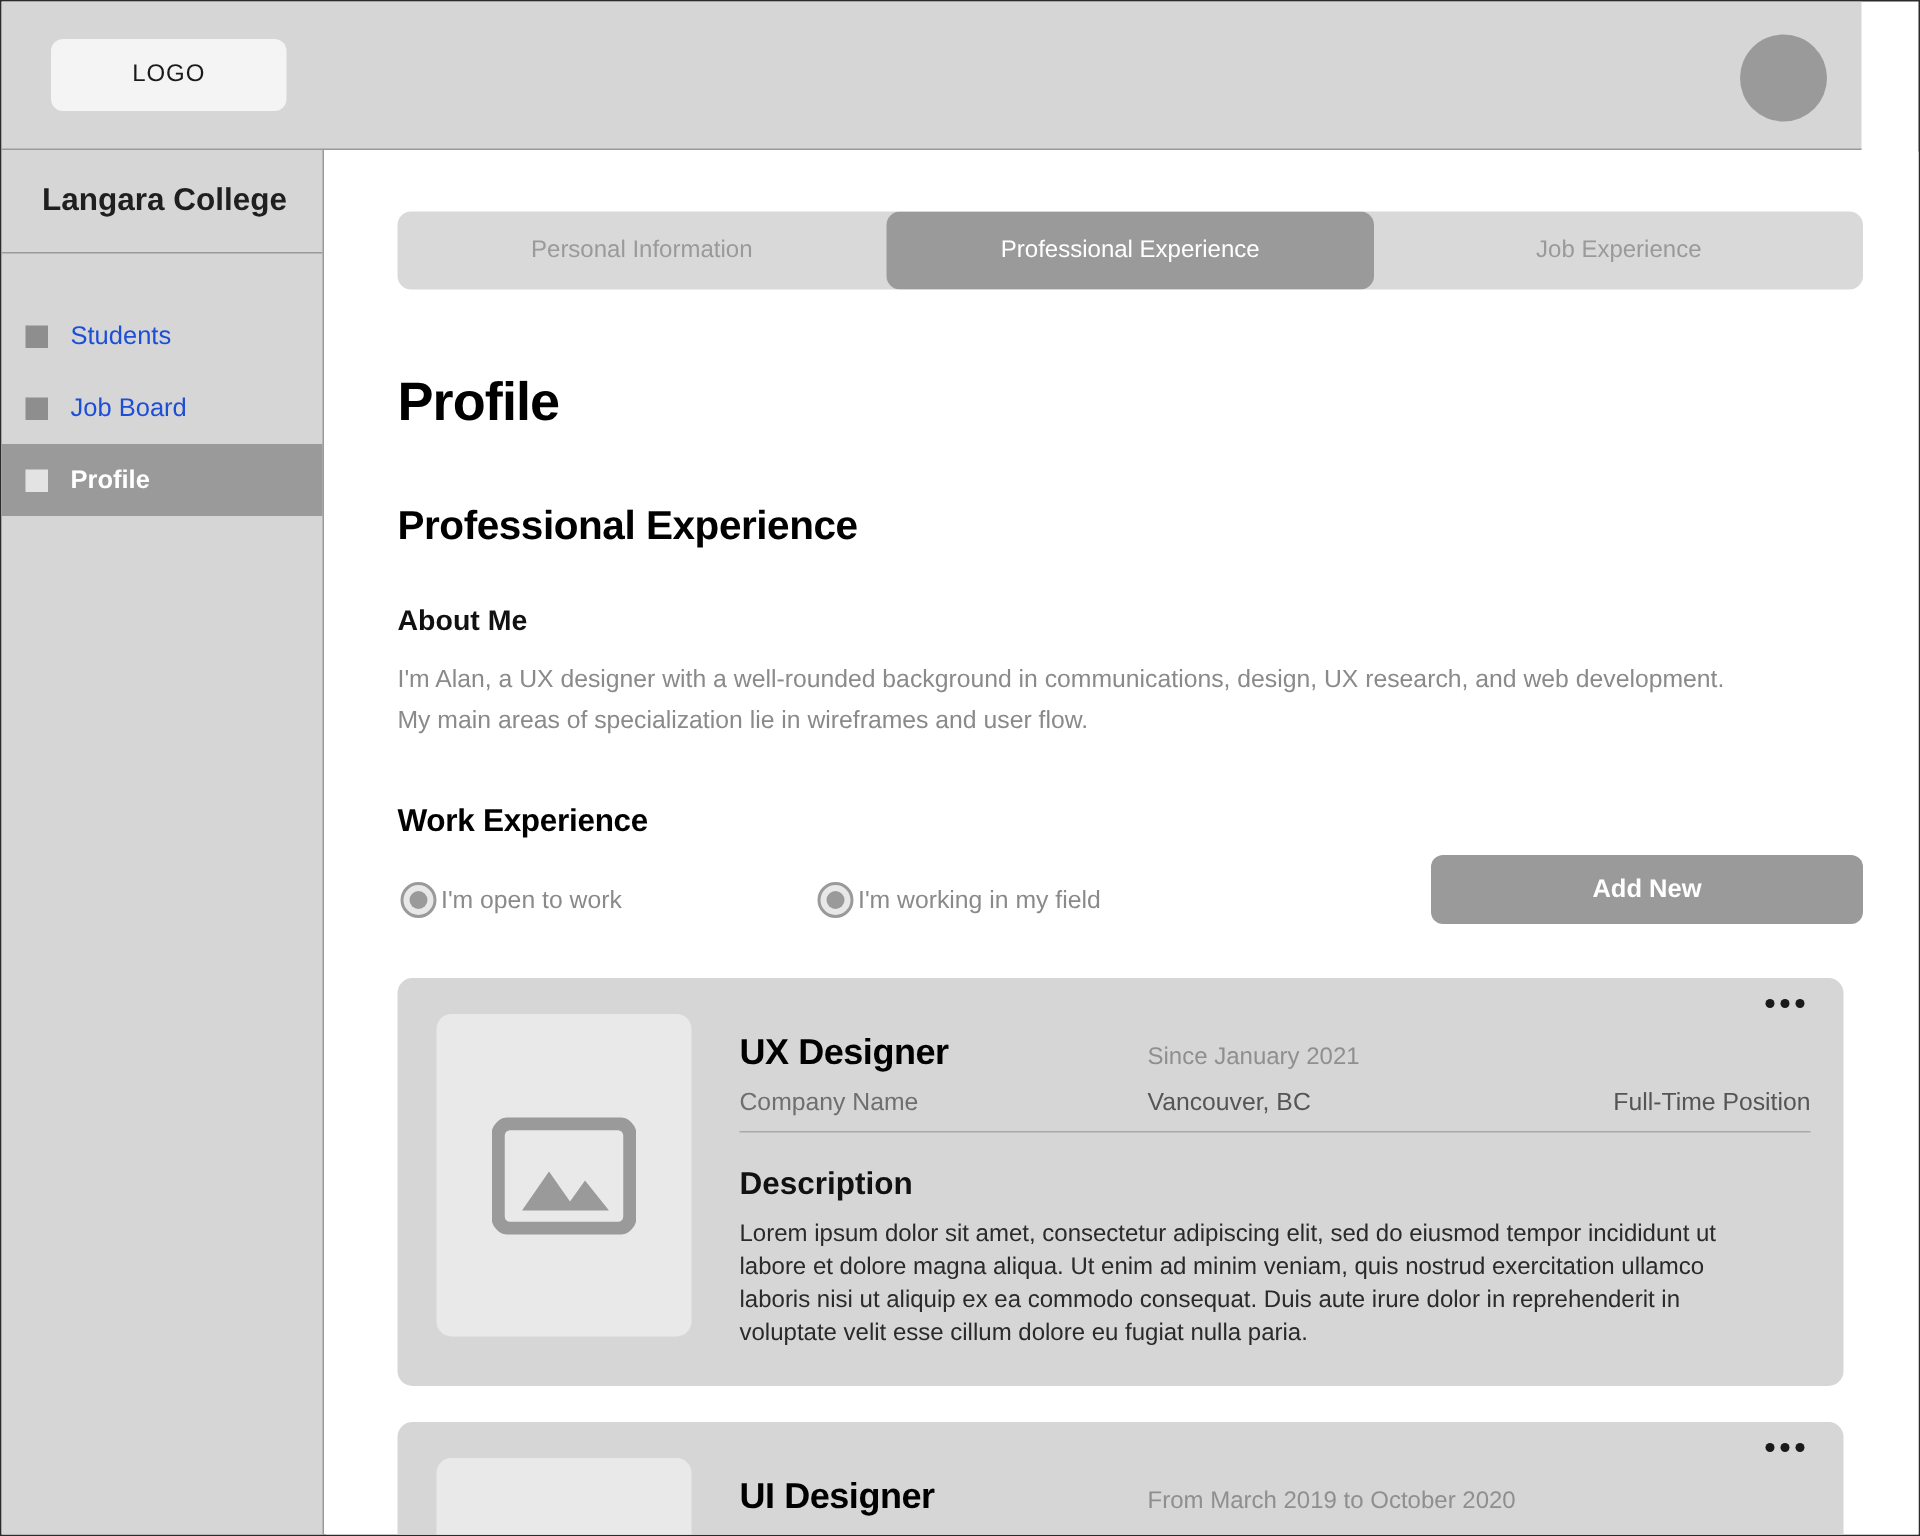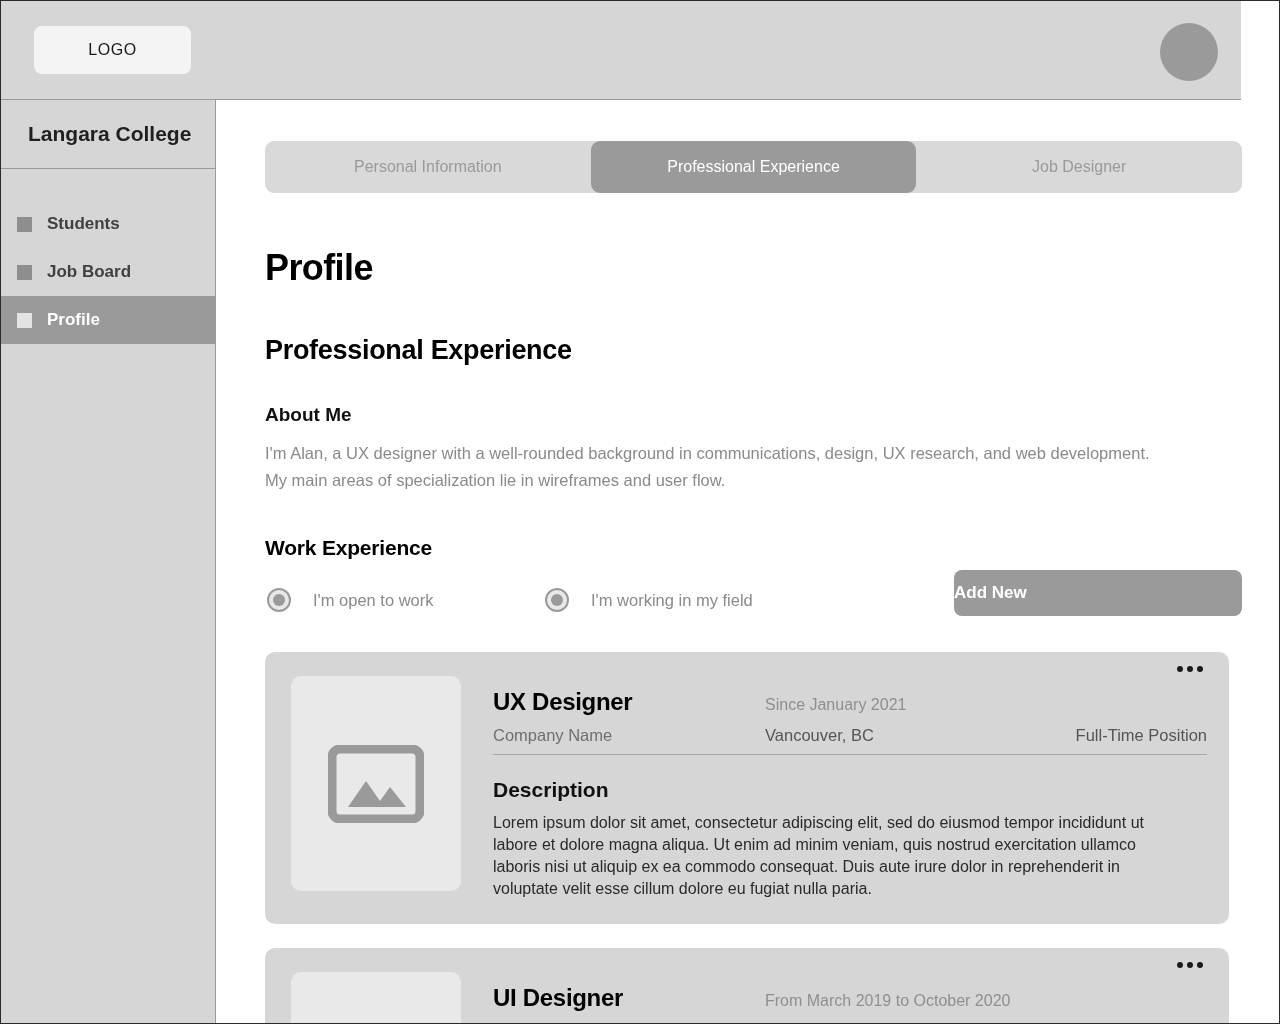--- a/index.html
+++ b/index.html
@@ -86,22 +86,21 @@
   }
   .nav-item.active { background: #9a9a9a; }
   .nav-bullet {
     width: 15px; height: 15px;
     background: #8e8e8e;
     flex: none;
   }
   .nav-item.active .nav-bullet { background: #e3e3e3; }
   .nav-label {
     font-size: 17px;
-    color: #404040;
-    font-weight: bold;
+    color: #1d4ed8;
   }
   .nav-item.active .nav-label {
     color: #ffffff;
     font-weight: bold;
   }
 
   
   .main {
     position: absolute;
     left: 216px; top: 100px;
@@ -180,21 +179,21 @@
     margin-top: 18px;
     position: relative;
     height: 50px;
     width: 977px;
   }
   .radio-group {
     position: absolute;
     top: 10px;
     display: flex;
     align-items: center;
-    gap: 22px;
+    gap: 3px;
     cursor: pointer;
   }
   .radio-group.g1 { left: 2px; }
   .radio-group.g2 { left: 280px; }
   .radio {
     width: 24px; height: 24px;
     border-radius: 50%;
     border: 2px solid #9a9a9a;
     display: flex;
     align-items: center;
@@ -212,21 +211,21 @@
     color: #8a8a8a;
   }
   .add-new-btn {
     position: absolute;
     right: 0; top: -8px;
     width: 288px; height: 46px;
     background: #9a9a9a;
     border-radius: 8px;
     display: flex;
     align-items: center;
-    justify-content: flex-start;
+    justify-content: center;
     color: #ffffff;
     font-size: 17px;
     font-weight: bold;
     cursor: pointer;
   }
 
   
   .card {
     position: relative;
     margin-top: 24px;
@@ -360,21 +359,21 @@
     <div class="content">
 
       <div class="tabs">
         <div class="tab">
           <span>Personal Information</span>
         </div>
         <div class="tab active">
           <span>Professional Experience</span>
         </div>
         <div class="tab">
-          <span>Job Designer</span>
+          <span>Job Experience</span>
         </div>
       </div>
 
       <div class="page-title">Profile</div>
       <div class="section-title">Professional Experience</div>
 
       <div class="sub-title">About Me</div>
       <div class="about-text">I'm Alan, a UX designer with a well-rounded background in communications, design, UX research, and web development. My main areas of specialization lie in wireframes and user flow.</div>
 
       <div class="work-title">Work Experience</div>

